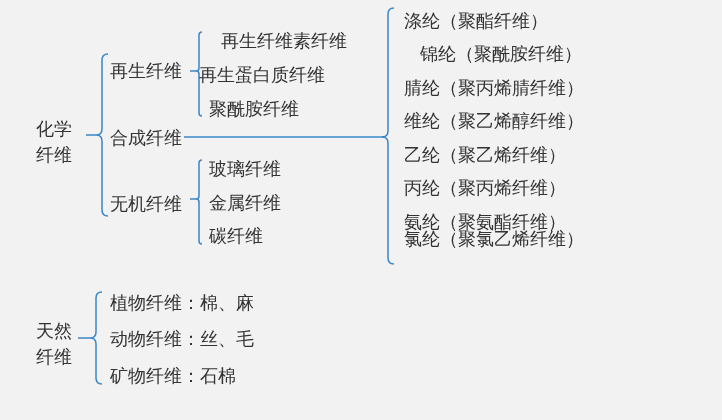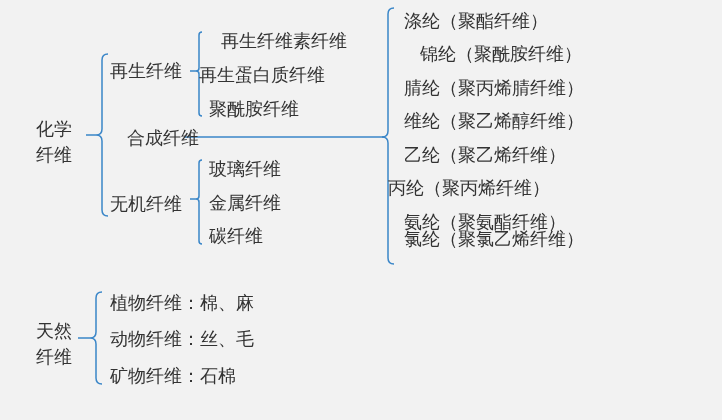--- a/index.html
+++ b/index.html
@@ -31,37 +31,37 @@
     <path d="M78 338 H90 M102 292 Q96 292 96 298 V332 Q96 338 90 338 Q96 338 96 344 V378 Q96 384 102 384"></path>
   </g>
 </svg>
 
 <div class="root" style="left:36px; top:116px;">
   <div>化学</div>
   <div>纤维</div>
 </div>
 
 <div class="t" style="left:110px; top:60px;">再生纤维</div>
-<div class="t" style="left:127px; top:127px;font-family:Liberation Serif, serif;">合成纤维</div>
+<div class="t" style="left:110px; top:127px;font-family:Liberation Serif, serif;">合成纤维</div>
 <div class="t" style="left:110px; top:193px;">无机纤维</div>
 
 <div class="t" style="left:209px; top:30px;margin-left:12px;">再生纤维素纤维</div>
 <div class="t" style="left:199px; top:64px;">再生蛋白质纤维</div>
 <div class="t" style="left:209px; top:98px;">聚酰胺纤维</div>
 
 <div class="t" style="left:209px; top:158px;">玻璃纤维</div>
 <div class="t" style="left:209px; top:192px;">金属纤维</div>
 <div class="t" style="left:209px; top:225px;">碳纤维</div>
 
 <div class="t" style="left:404px; top:10px;">涤纶（聚酯纤维）</div>
 <div class="t" style="left:420px; top:43px;">锦纶（聚酰胺纤维）</div>
 <div class="t" style="left:404px; top:77px;">腈纶（聚丙烯腈纤维）</div>
 <div class="t" style="left:404px; top:110px;">维纶（聚乙烯醇纤维）</div>
 <div class="t" style="left:404px; top:144px;">乙纶（聚乙烯纤维）</div>
-<div class="t" style="left:388px; top:177px;text-align:center;">丙纶（聚丙烯纤维）</div>
+<div class="t" style="left:404px; top:177px;text-align:center;">丙纶（聚丙烯纤维）</div>
 <div class="t" style="left:404px; top:211px;">氨纶（聚氨酯纤维）</div>
 <div class="t" style="left:404px; top:228px;font-family:Liberation Serif, serif;">氯纶（聚氯乙烯纤维）</div>
 
 <div class="root" style="left:36px; top:318px;">
   <div>天然</div>
   <div>纤维</div>
 </div>
 <div class="t" style="left:110px; top:292px;">植物纤维：棉、麻</div>
 <div class="t" style="left:110px; top:328px;">动物纤维：丝、毛</div>
 <div class="t" style="left:110px; top:365px;text-align:center;">矿物纤维：石棉</div>

